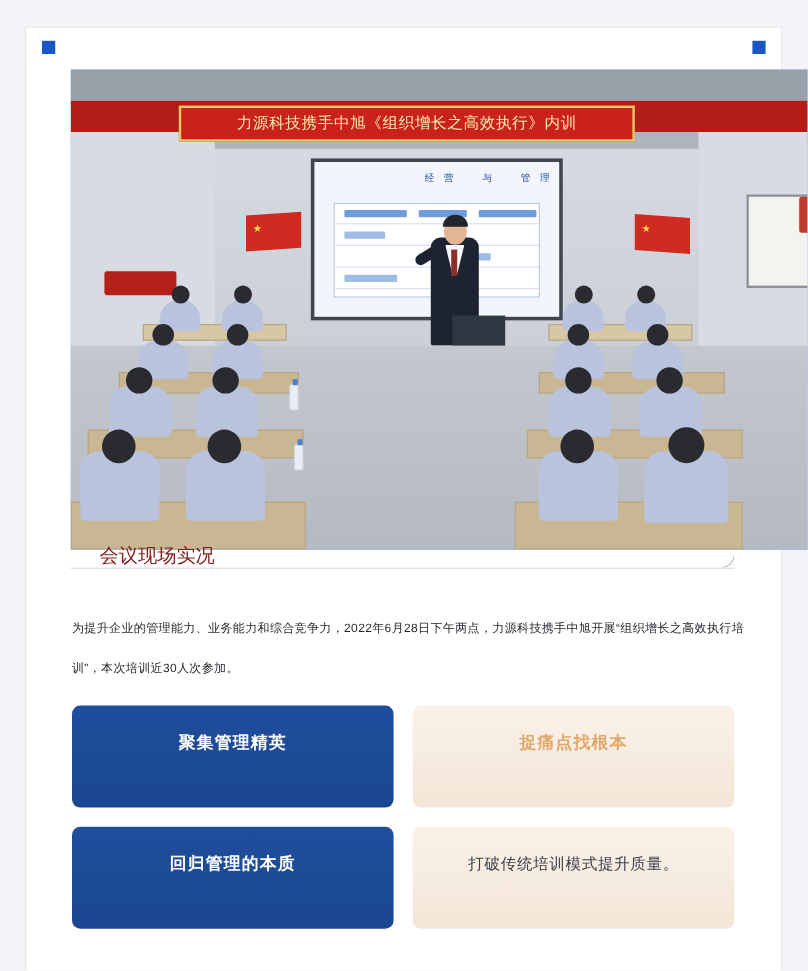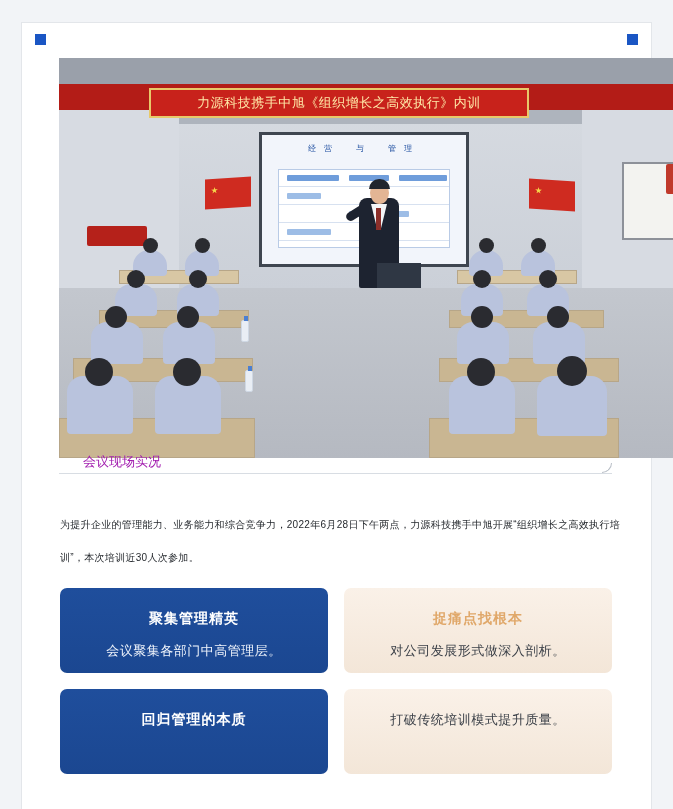--- a/index.html
+++ b/index.html
@@ -76,21 +76,21 @@
     position: absolute; left: 0; top: 52px; width: 100%; height: 14px;
     background: #aeb4bd;
   }
   .screen {
     position: absolute; left: 200px; top: 74px; width: 210px; height: 135px;
     background: #f2f5fb;
     border: 3px solid #3f4650;
   }
   .screen .s-title {
     position: absolute; left: 0; right: 0; top: 8px;
-    text-align: center; font-size: 8px; color: #1f4fa0;
+    text-align: right; font-size: 8px; color: #1f4fa0;
     letter-spacing: 8px;
   }
   .screen .s-box {
     position: absolute; left: 16px; right: 16px; top: 34px; bottom: 16px;
     border: 1px solid #b9cbe6; background: #ffffff;
   }
   .screen .s-rowline {
     position: absolute; left: 0; right: 0; height: 1px; background: #d7e1f0;
   }
   .screen .s-blue {
@@ -179,22 +179,22 @@
     left: 37px;
     top: 425px;
     width: 553px;
     height: 26px;
     border-bottom: 1px solid #d8dde3;
   }
   .caption-text {
     position: absolute;
     left: 24px;
     top: 5px;
-    font-size: 13px;
-    color: #a21caf;
+    font-size: 16px;
+    color: #7f1d1d;
   }
   .fold {
     position: absolute;
     right: 0;
     bottom: 0;
     width: 10px;
     height: 10px;
     border-right: 1px solid #b9bfc7;
     border-bottom: 1px solid #b9bfc7;
     border-bottom-right-radius: 10px;
@@ -355,25 +355,23 @@
     <div class="caption-bar">
       <span class="caption-text">会议现场实况</span>
       <span class="fold"></span>
     </div>
 
     <p class="paragraph">为提升企业的管理能力、业务能力和综合竞争力，2022年6月28日下午两点，力源科技携手中旭开展“组织增长之高效执行培训”，本次培训近30人次参加。</p>
 
     <div class="grid">
       <div class="tile dark">
         <div class="tile-title">聚集管理精英</div>
-        <div class="tile-desc">会议聚集各部门中高管理层。</div>
       </div>
       <div class="tile light">
         <div class="tile-title">捉痛点找根本</div>
-        <div class="tile-desc">对公司发展形式做深入剖析。</div>
       </div>
       <div class="tile dark">
         <div class="tile-title">回归管理的本质</div>
       </div>
       <div class="tile light">
         <div class="tile-desc">打破传统培训模式提升质量。</div>
       </div>
     </div>
 
   </div>

